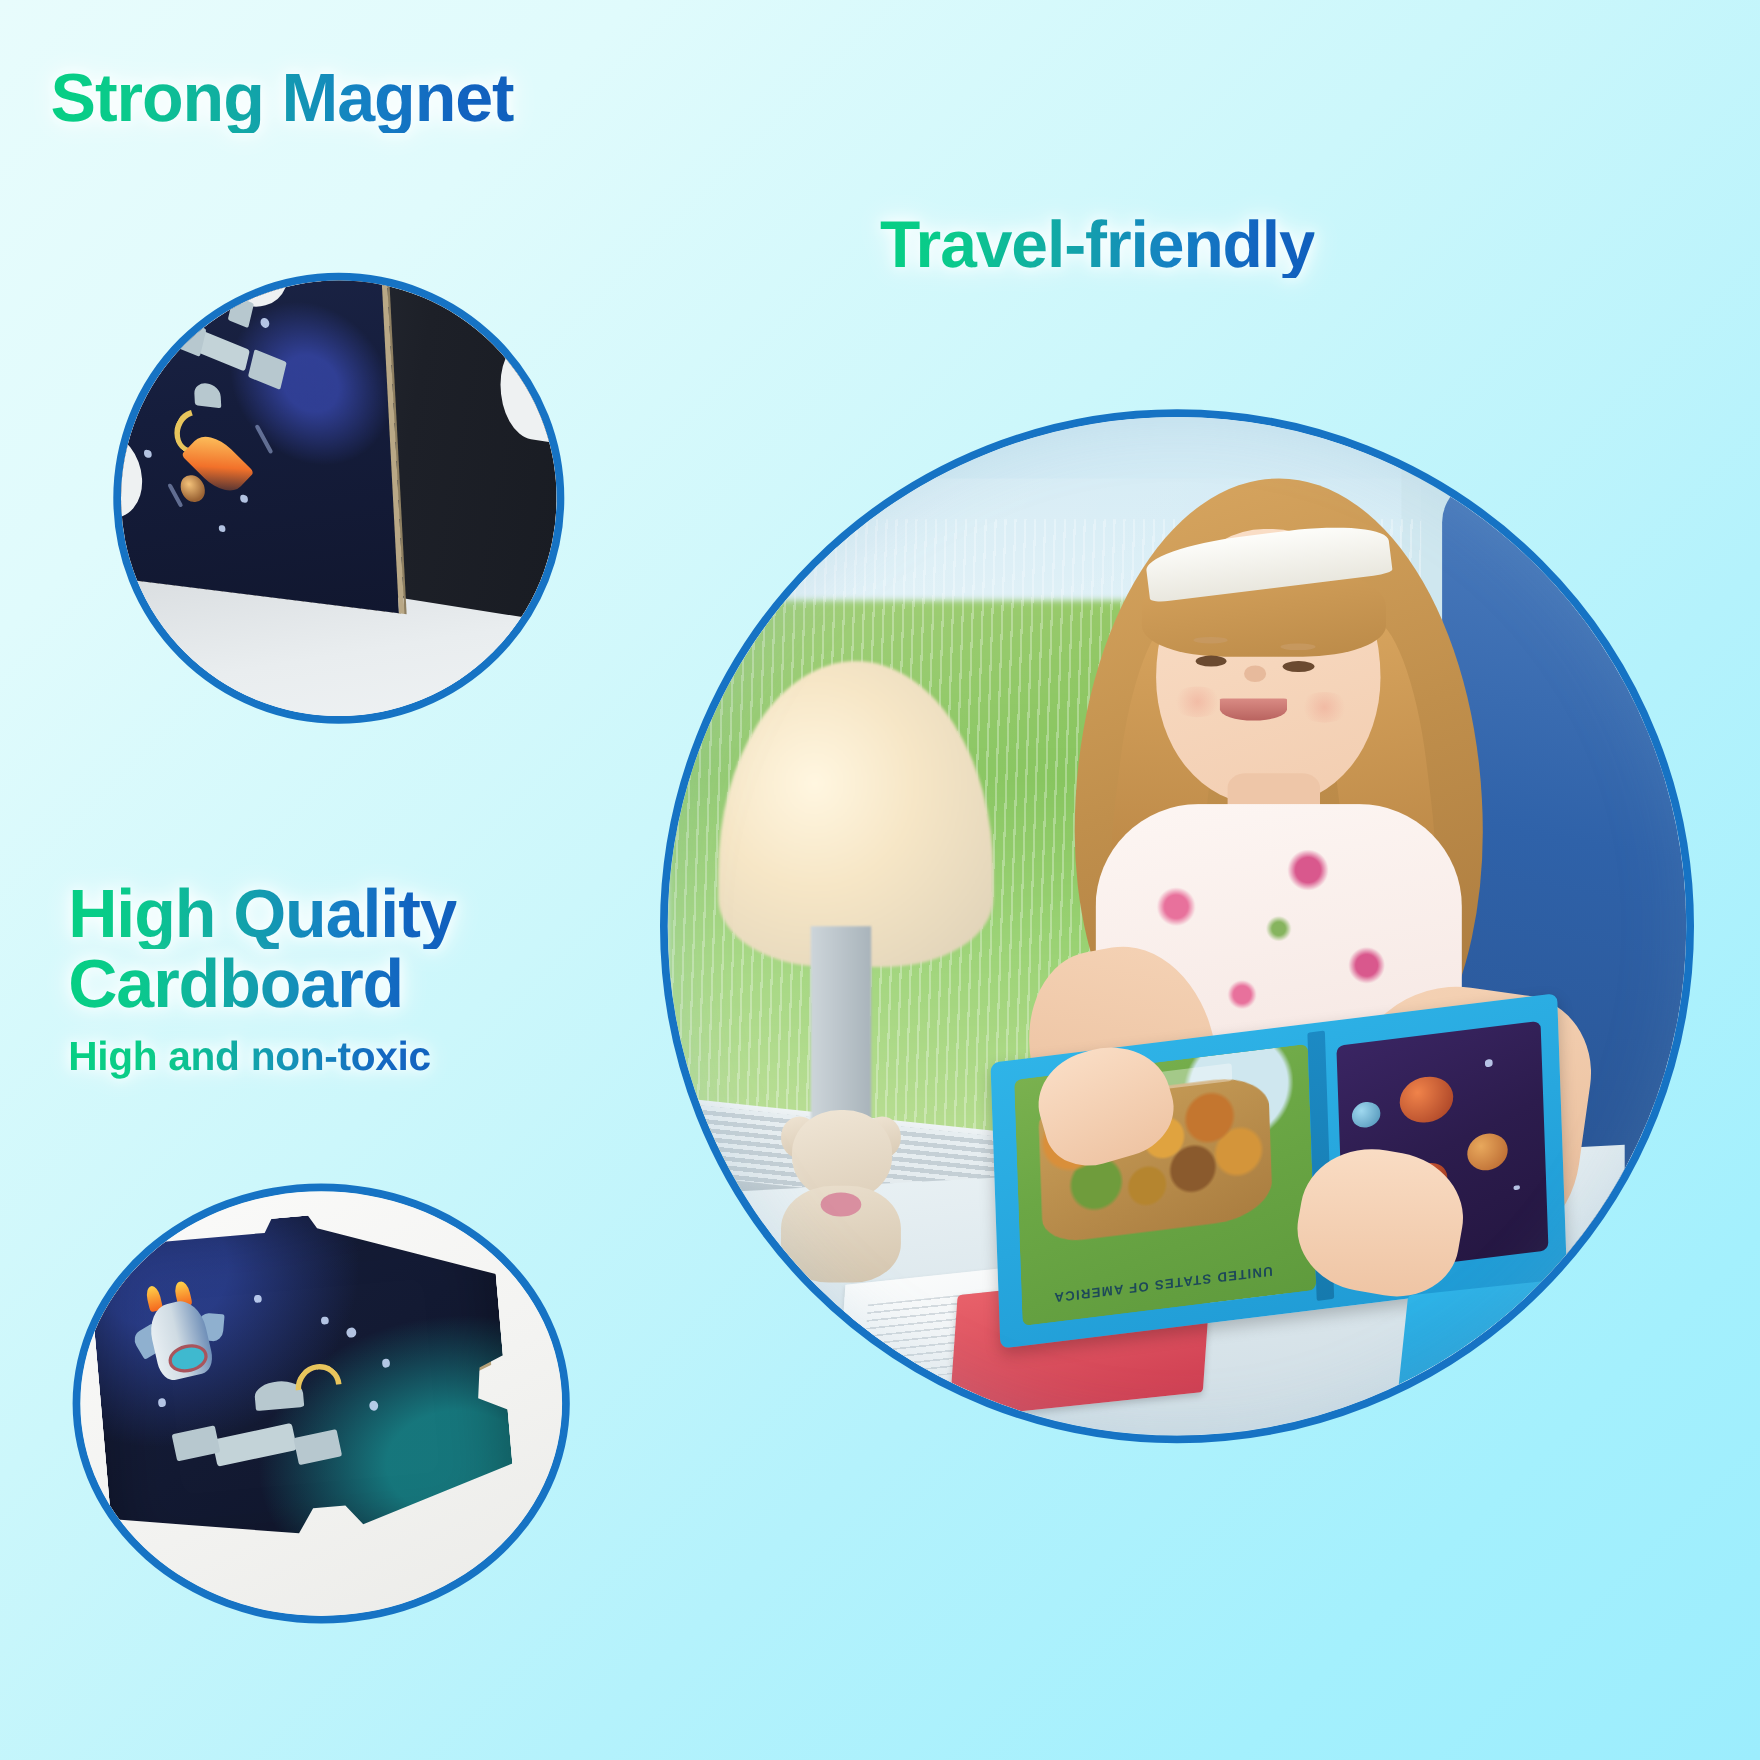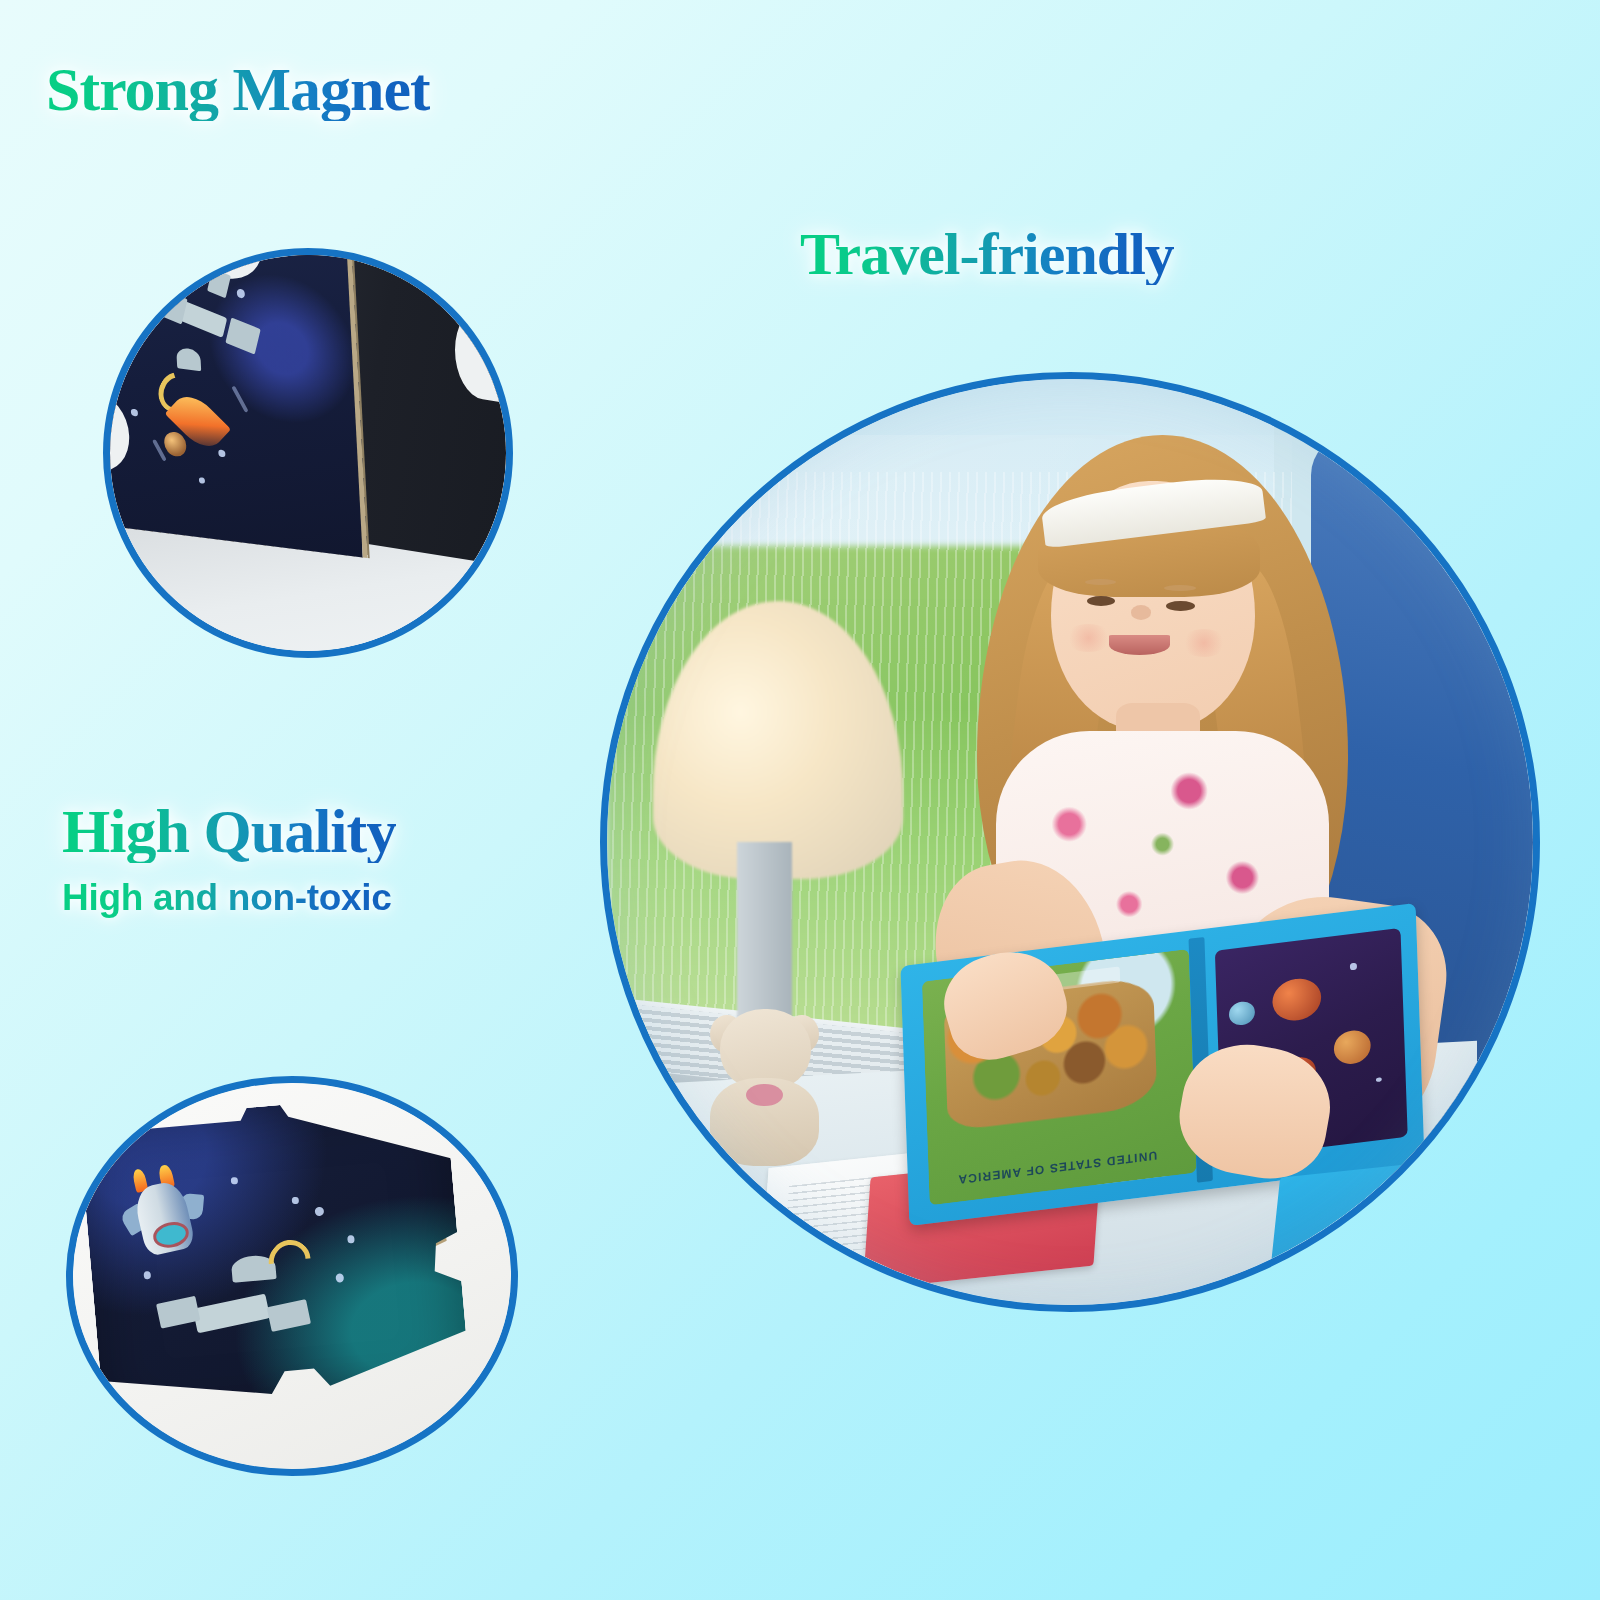--- a/index.html
+++ b/index.html
@@ -13,32 +13,31 @@
 
   
   .head-block{position:absolute;}
   .h-main{
     font-size:62px;font-weight:bold;letter-spacing:-1px;line-height:1.02;
     background:linear-gradient(90deg,#06cf84 0%,#0bc98d 18%,#12a7a7 42%,#1580c4 68%,#1263c0 88%,#1160bd 100%);
     -webkit-background-clip:text;background-clip:text;color:transparent;
     -webkit-text-fill-color:transparent;
     filter:drop-shadow(0 0 6px rgba(255,255,255,.95)) drop-shadow(0 0 12px rgba(255,255,255,.8));
     white-space:nowrap;
-    font-family:Liberation Serif, serif;
   }
   .h-sub{
     font-size:37px;font-weight:bold;letter-spacing:-.3px;line-height:1.05;margin-top:10px;
     background:linear-gradient(90deg,#07cf84 0%,#0ccb8a 25%,#1596b6 55%,#1468c2 80%,#1160bd 100%);
     -webkit-background-clip:text;background-clip:text;color:transparent;
     -webkit-text-fill-color:transparent;
     filter:drop-shadow(0 0 5px rgba(255,255,255,.95)) drop-shadow(0 0 10px rgba(255,255,255,.75));
     white-space:nowrap;
   }
   #blk-magnet{left:46px;top:58px;}
-  #blk-travel{left:800px;top:192px;margin-top:32px;}
+  #blk-travel{left:800px;top:192px;}
   #blk-travel .h-main{font-size:60px;}
   #blk-quality{left:62px;top:800px;}
   #blk-quality .h-main{font-size:62px;}
   #blk-quality .h-sub{margin-top:16px;}
 
   
   .photo-circle{
     position:absolute;border-radius:50%;overflow:hidden;
     border:7px solid #1673c4;box-sizing:border-box;background:#cfe7ef;
   }
@@ -380,20 +379,21 @@
 
       <div class="backbook"></div>
       <div class="brandtext">attic</div>
 
       <div class="vignette"></div>
     </div>
   </div>
 
   <div class="head-block" id="blk-quality">
     <div class="h-main">High Quality</div>
+    <div class="h-main">Cardboard</div>
     <div class="h-sub">High and non-toxic</div>
   </div>
 
   <div class="photo-circle" id="circle-board">
     <div class="pc-inner">
       <div class="bg-white"></div>
       <div class="jig">
         <div class="jig-edge"></div>
         <div class="jig-face">
           <div class="rocket" style="left:9%;top:16%;width:24%;height:34%;transform:rotate(-8deg);">

